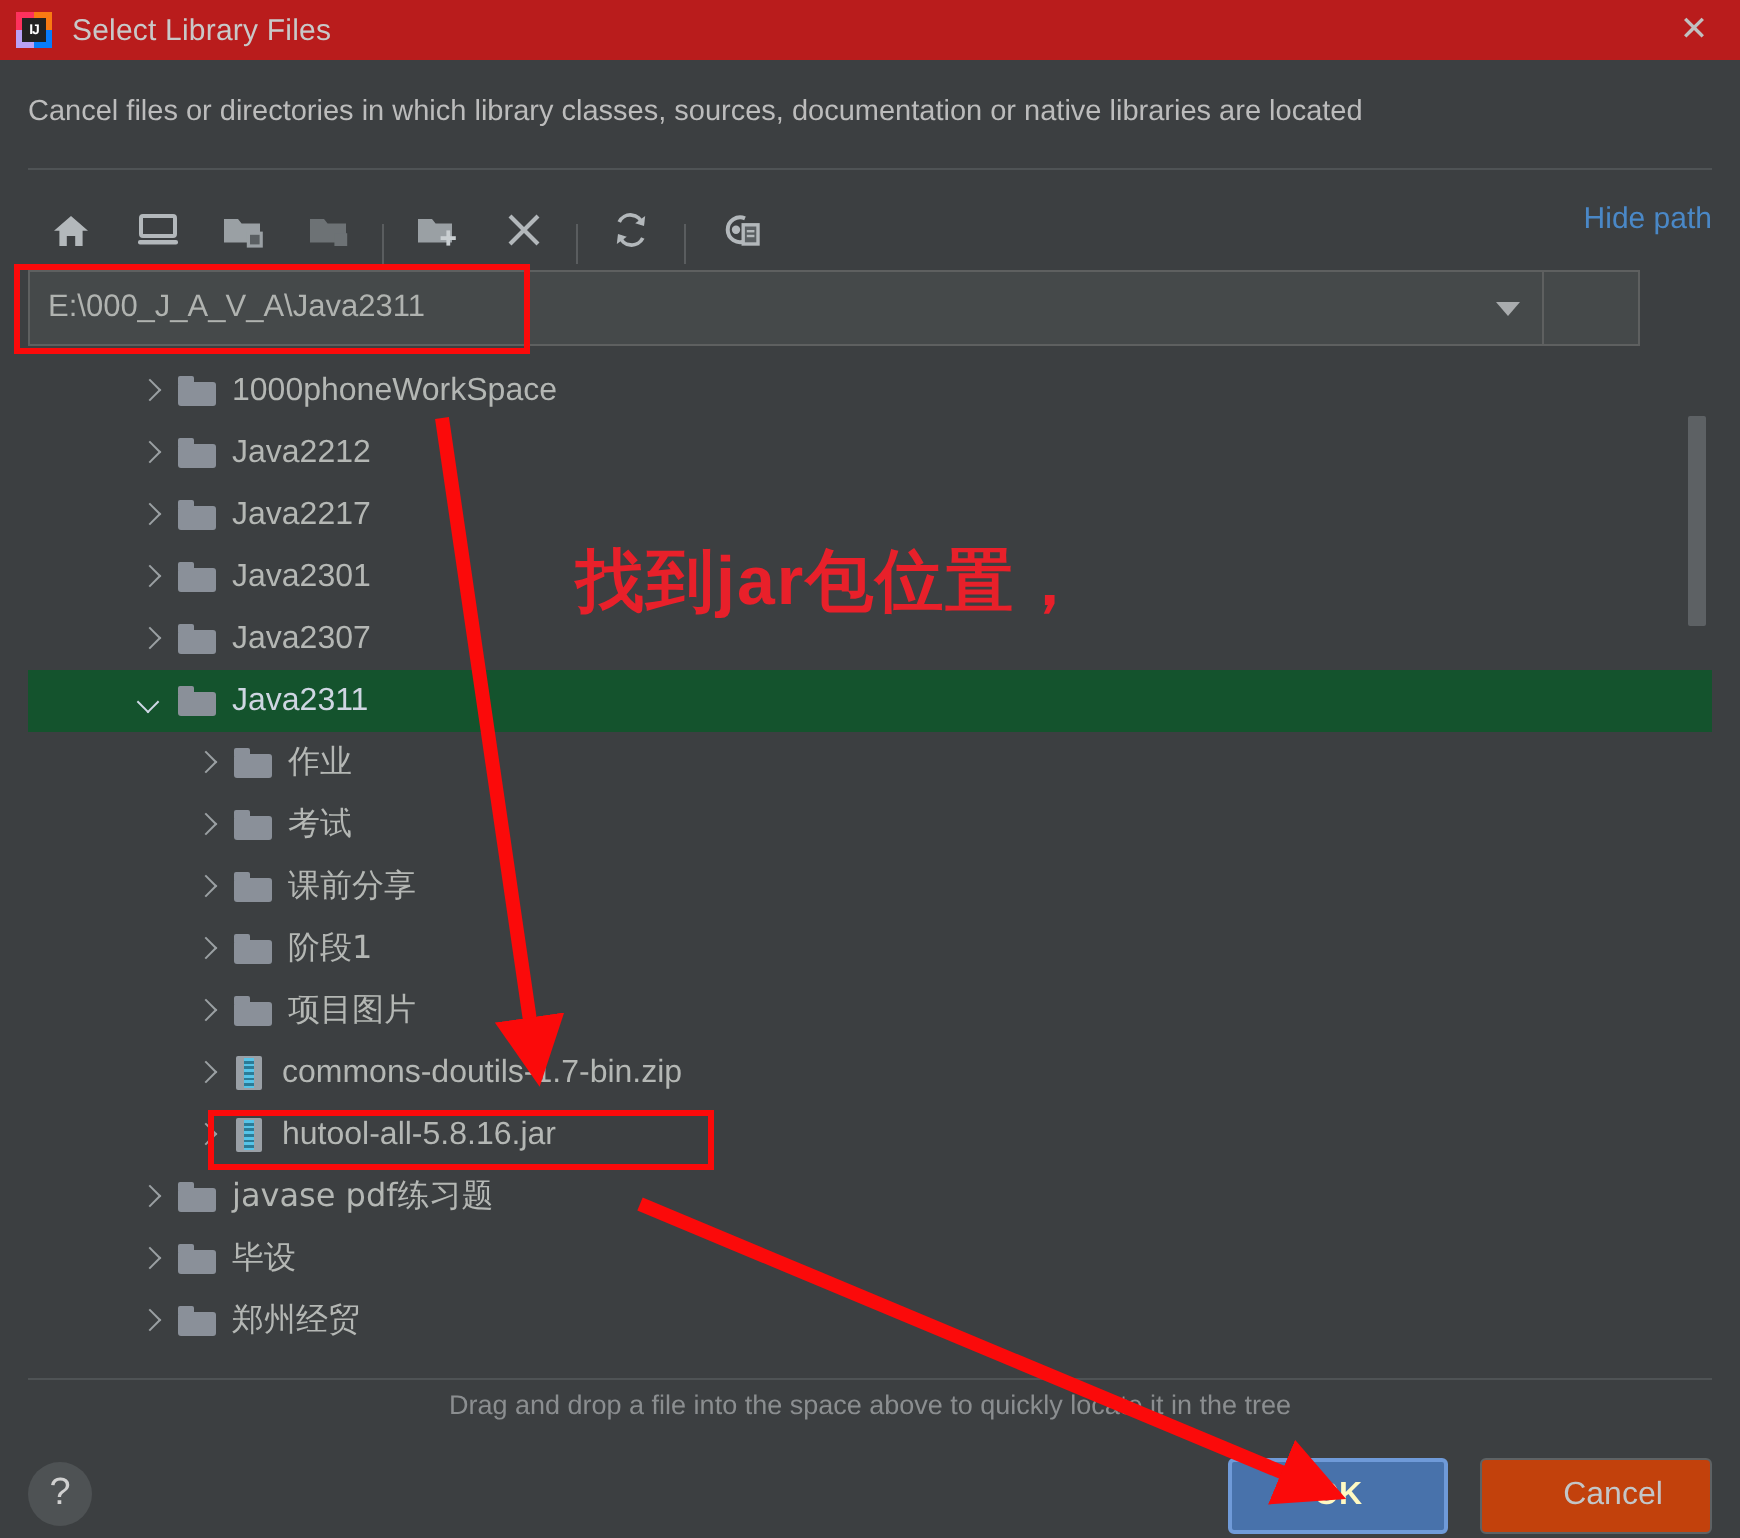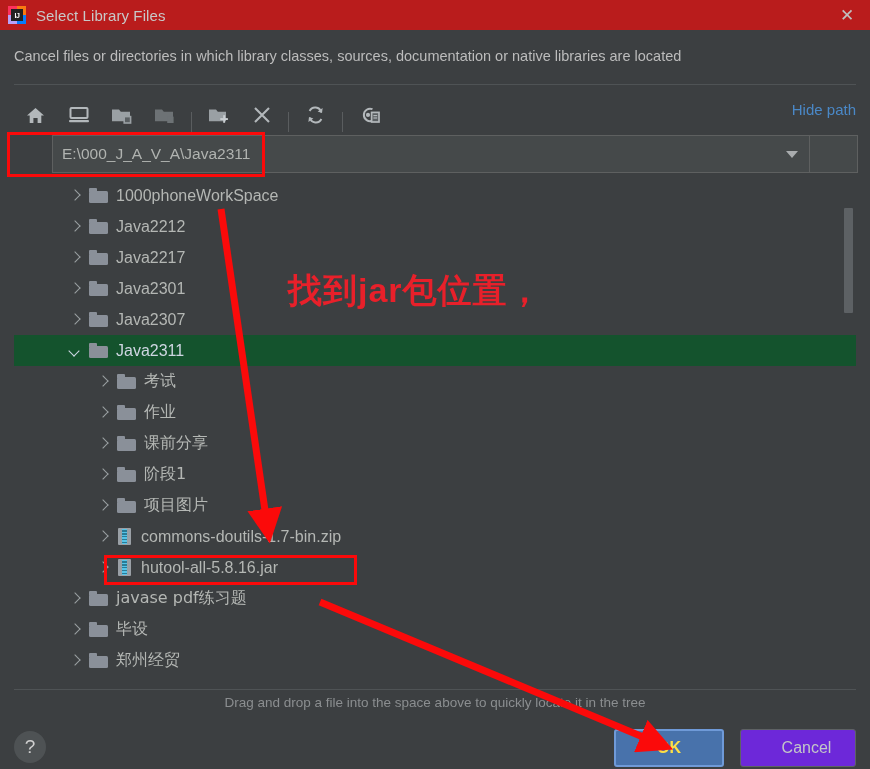--- a/index.html
+++ b/index.html
@@ -73,21 +73,21 @@
     width: 1px; height: 20px; background: #5a5d5f; margin: 0 5px; flex:none;
   }
   .tb-ico { display:block; }
   .hide-path {
     position: absolute; right: 0; top: 9px;
     font-size: 15px; color: #4a88c7; cursor: pointer;
   }
 
   
   .pathrow {
-    position: absolute; left: 14px; top: 135px; width: 758px; height: 38px; margin-left: 38px;
+    position: absolute; left: 14px; top: 135px; width: 758px; height: 38px;
   }
   .path-input {
     position: absolute; left: 0; top: 0; width: 806px; height: 38px;
     background: #45494a; border: 1px solid #5e6060;
     color: #b0b3b0; font-size: 15.5px;
     padding: 0 9px; line-height: 36px;
     font-family: "Liberation Sans", sans-serif;
     white-space: nowrap; overflow: hidden;
   }
   .path-arrow {
@@ -187,26 +187,26 @@
     display: flex; align-items: center; justify-content: center;
     font-size: 19px; cursor: pointer;
   }
   .btn {
     position: absolute; top: 729px; height: 38px;
     display: flex; align-items: center; justify-content: center;
     font-size: 16px; cursor: pointer; border-radius: 3px;
   }
   .btn-ok {
     left: 614px; width: 110px;
-    background: #4872ab; border: 2px solid #6f9ad8; color: #fde047;
+    background: #4872ab; border: 2px solid #6f9ad8; color: #fef9c3;
     font-weight: bold;
   }
   .btn-cancel {
     left: 740px; width: 116px;
-    background: #6d28d9; border: 1px solid #5e6264; color: #c3c6c8; padding-left: 17px;
+    background: #c2410c; border: 1px solid #5e6264; color: #c3c6c8; padding-left: 17px;
   }
 
   
   .ann { position: absolute; pointer-events: none; }
   .box-path {
     left: 7px; top: 132px; width: 258px; height: 45px;
     border: 3px solid #fb0a0a;
   }
   .box-jar {
     left: 104px; top: 555px; width: 253px; height: 30px;
@@ -368,29 +368,29 @@
             <div class="body"></div>
           </div>
           <span class="lbl">Java2311</span>
         </div>
         <div class="row i1">
           <div class="chev"></div>
           <div class="folder">
             <div class="tab"></div>
             <div class="body"></div>
           </div>
+          <span class="lbl cjk">作业</span>
+        </div>
+        <div class="row i1">
+          <div class="chev"></div>
+          <div class="folder">
+            <div class="tab"></div>
+            <div class="body"></div>
+          </div>
           <span class="lbl cjk">考试</span>
-        </div>
-        <div class="row i1">
-          <div class="chev"></div>
-          <div class="folder">
-            <div class="tab"></div>
-            <div class="body"></div>
-          </div>
-          <span class="lbl cjk">作业</span>
         </div>
         <div class="row i1">
           <div class="chev"></div>
           <div class="folder">
             <div class="tab"></div>
             <div class="body"></div>
           </div>
           <span class="lbl cjk">课前分享</span>
         </div>
         <div class="row i1">

